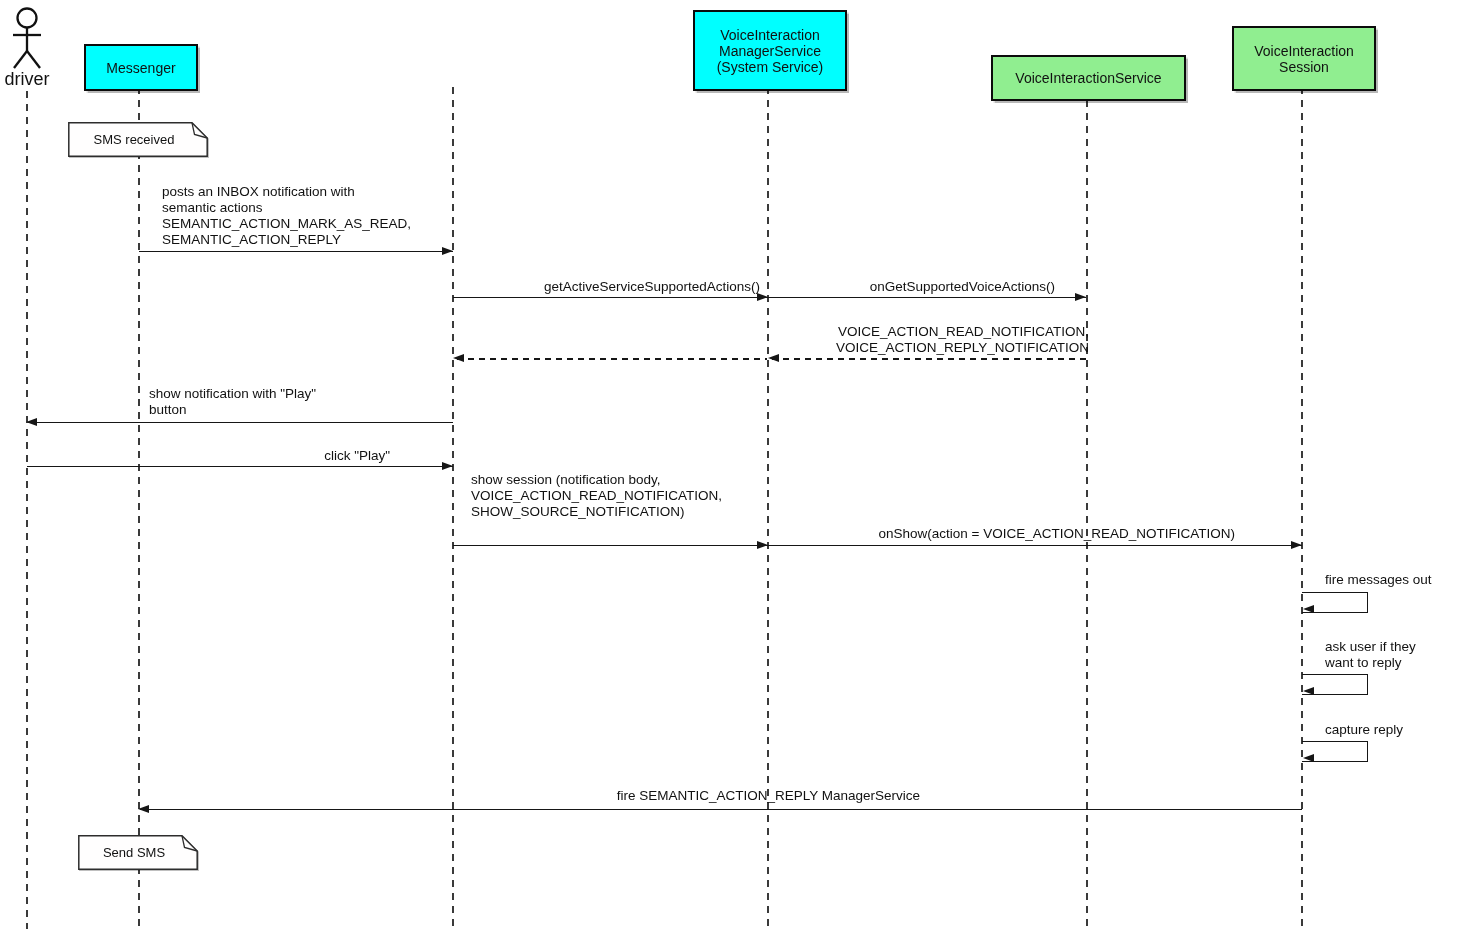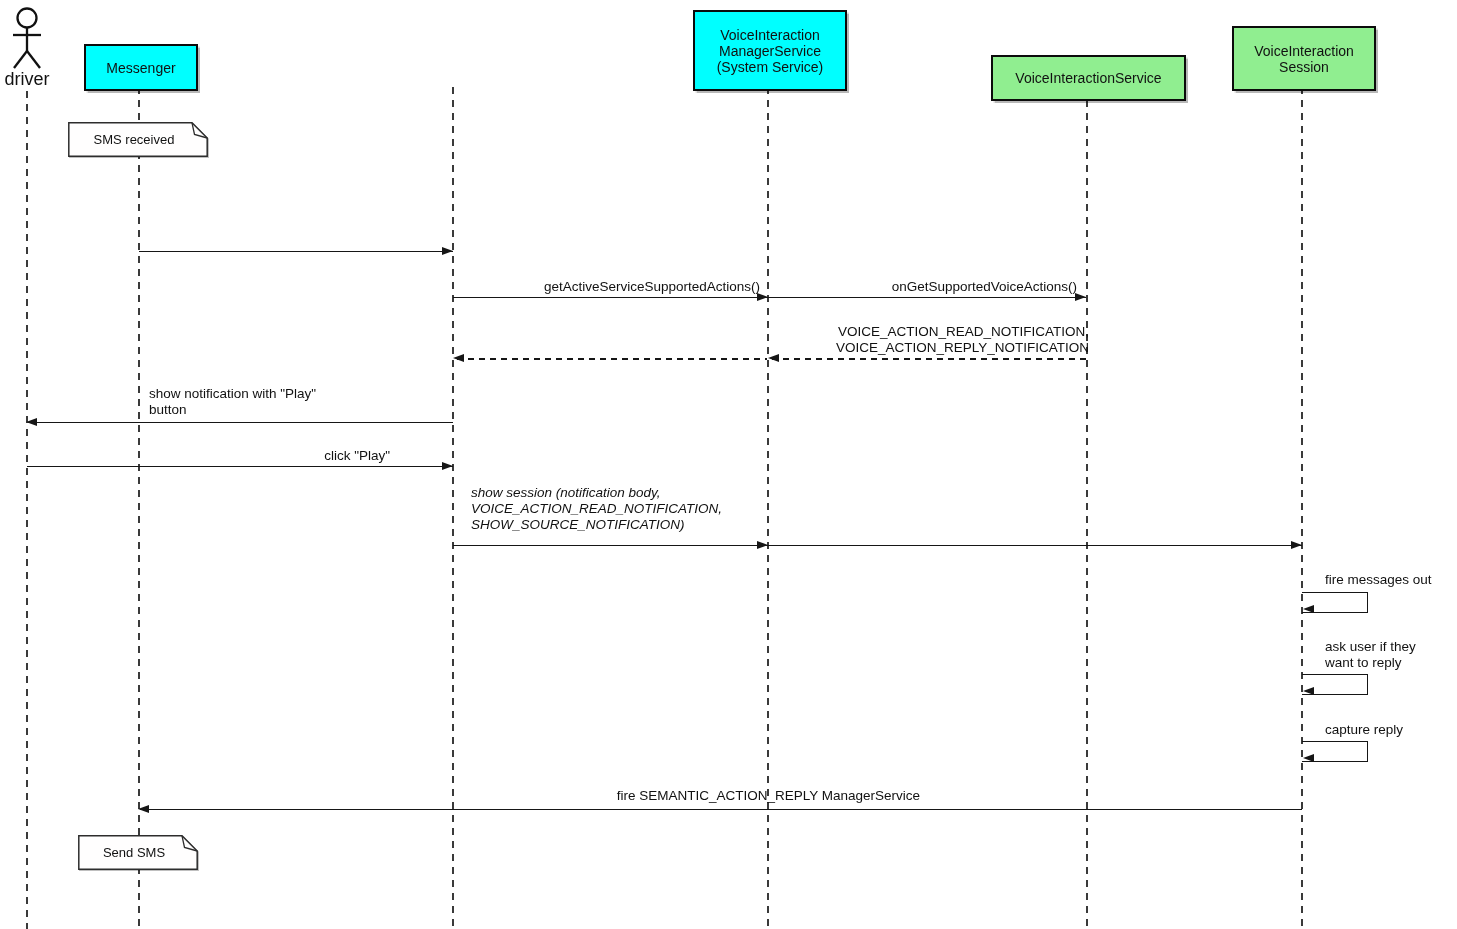--- a/index.html
+++ b/index.html
@@ -74,54 +74,59 @@
   </div>
 
   <div class="note" style="left:68px;top:122px;width:140px;height:35px;">
     <svg width="140" height="35" viewBox="0 0 140 35">
       <polygon points="0.8,0.8 124,0.8 139.2,16 139.2,34.2 0.8,34.2"></polygon>
       <polyline points="124,0.8 126.5,12.5 139.2,16"></polyline>
     </svg>
     <div class="note-text">SMS received</div>
   </div>
 
+  <div class="mlabel" style="left:162px;top:184px;width:330px;">posts an INBOX notification with
+semantic actions
+SEMANTIC_ACTION_MARK_AS_READ,
+SEMANTIC_ACTION_REPLY</div>
   <div class="mline" style="left:139px;top:251px;width:314px;"></div>
   <div class="ah-r" style="left:442px;top:247px;"></div>
 
   <div class="mlabel tc" style="left:460px;top:279px;width:300px;">getActiveServiceSupportedActions()</div>
   <div class="mline" style="left:453px;top:297px;width:315px;"></div>
   <div class="ah-r" style="left:757px;top:293px;"></div>
 
-  <div class="mlabel tc" style="left:777px;top:279px;width:300px;">onGetSupportedVoiceActions()</div>
+  <div class="mlabel tc" style="left:755px;top:279px;width:300px;">onGetSupportedVoiceActions()</div>
   <div class="mline" style="left:768px;top:297px;width:318px;"></div>
   <div class="ah-r" style="left:1075px;top:293px;"></div>
 
   <div class="mlabel tc" style="left:765px;top:324px;width:324px;">VOICE_ACTION_READ_NOTIFICATION,
 VOICE_ACTION_REPLY_NOTIFICATION</div>
   <div class="mline-dashed" style="left:772px;top:358px;width:314px;"></div>
   <div class="ah-l" style="left:768px;top:354px;"></div>
 
   <div class="mline-dashed" style="left:457px;top:358px;width:310px;"></div>
   <div class="ah-l" style="left:453px;top:354px;"></div>
 
   <div class="mlabel" style="left:149px;top:386px;width:260px;">show notification with "Play"
 button</div>
   <div class="mline" style="left:28px;top:422px;width:425px;"></div>
   <div class="ah-l" style="left:26px;top:418px;"></div>
 
   <div class="mlabel tc" style="left:90px;top:448px;width:300px;">click "Play"</div>
   <div class="mline" style="left:27px;top:466px;width:426px;"></div>
   <div class="ah-r" style="left:442px;top:462px;"></div>
 
-  <div class="mlabel" style="left:471px;top:485px;width:310px;font-style:italic;">show session (notification body,
+  <div class="mlabel" style="left:471px;top:472px;width:310px;">show session (notification body,
 VOICE_ACTION_READ_NOTIFICATION,
 SHOW_SOURCE_NOTIFICATION)</div>
   <div class="mline" style="left:453px;top:545px;width:315px;"></div>
   <div class="ah-r" style="left:757px;top:541px;"></div>
 
+  <div class="mlabel tc" style="left:835px;top:526px;width:400px;">onShow(action = VOICE_ACTION_READ_NOTIFICATION)</div>
   <div class="mline" style="left:768px;top:545px;width:534px;"></div>
   <div class="ah-r" style="left:1291px;top:541px;"></div>
 
   <div class="mlabel" style="left:1325px;top:572px;width:130px;">fire messages out</div>
   <div class="selfloop" style="left:1302px;top:592px;"></div>
   <div class="ah-l" style="left:1303px;top:605px;"></div>
 
   <div class="mlabel" style="left:1325px;top:639px;width:130px;">ask user if they
 want to reply</div>
   <div class="selfloop" style="left:1302px;top:674px;"></div>

